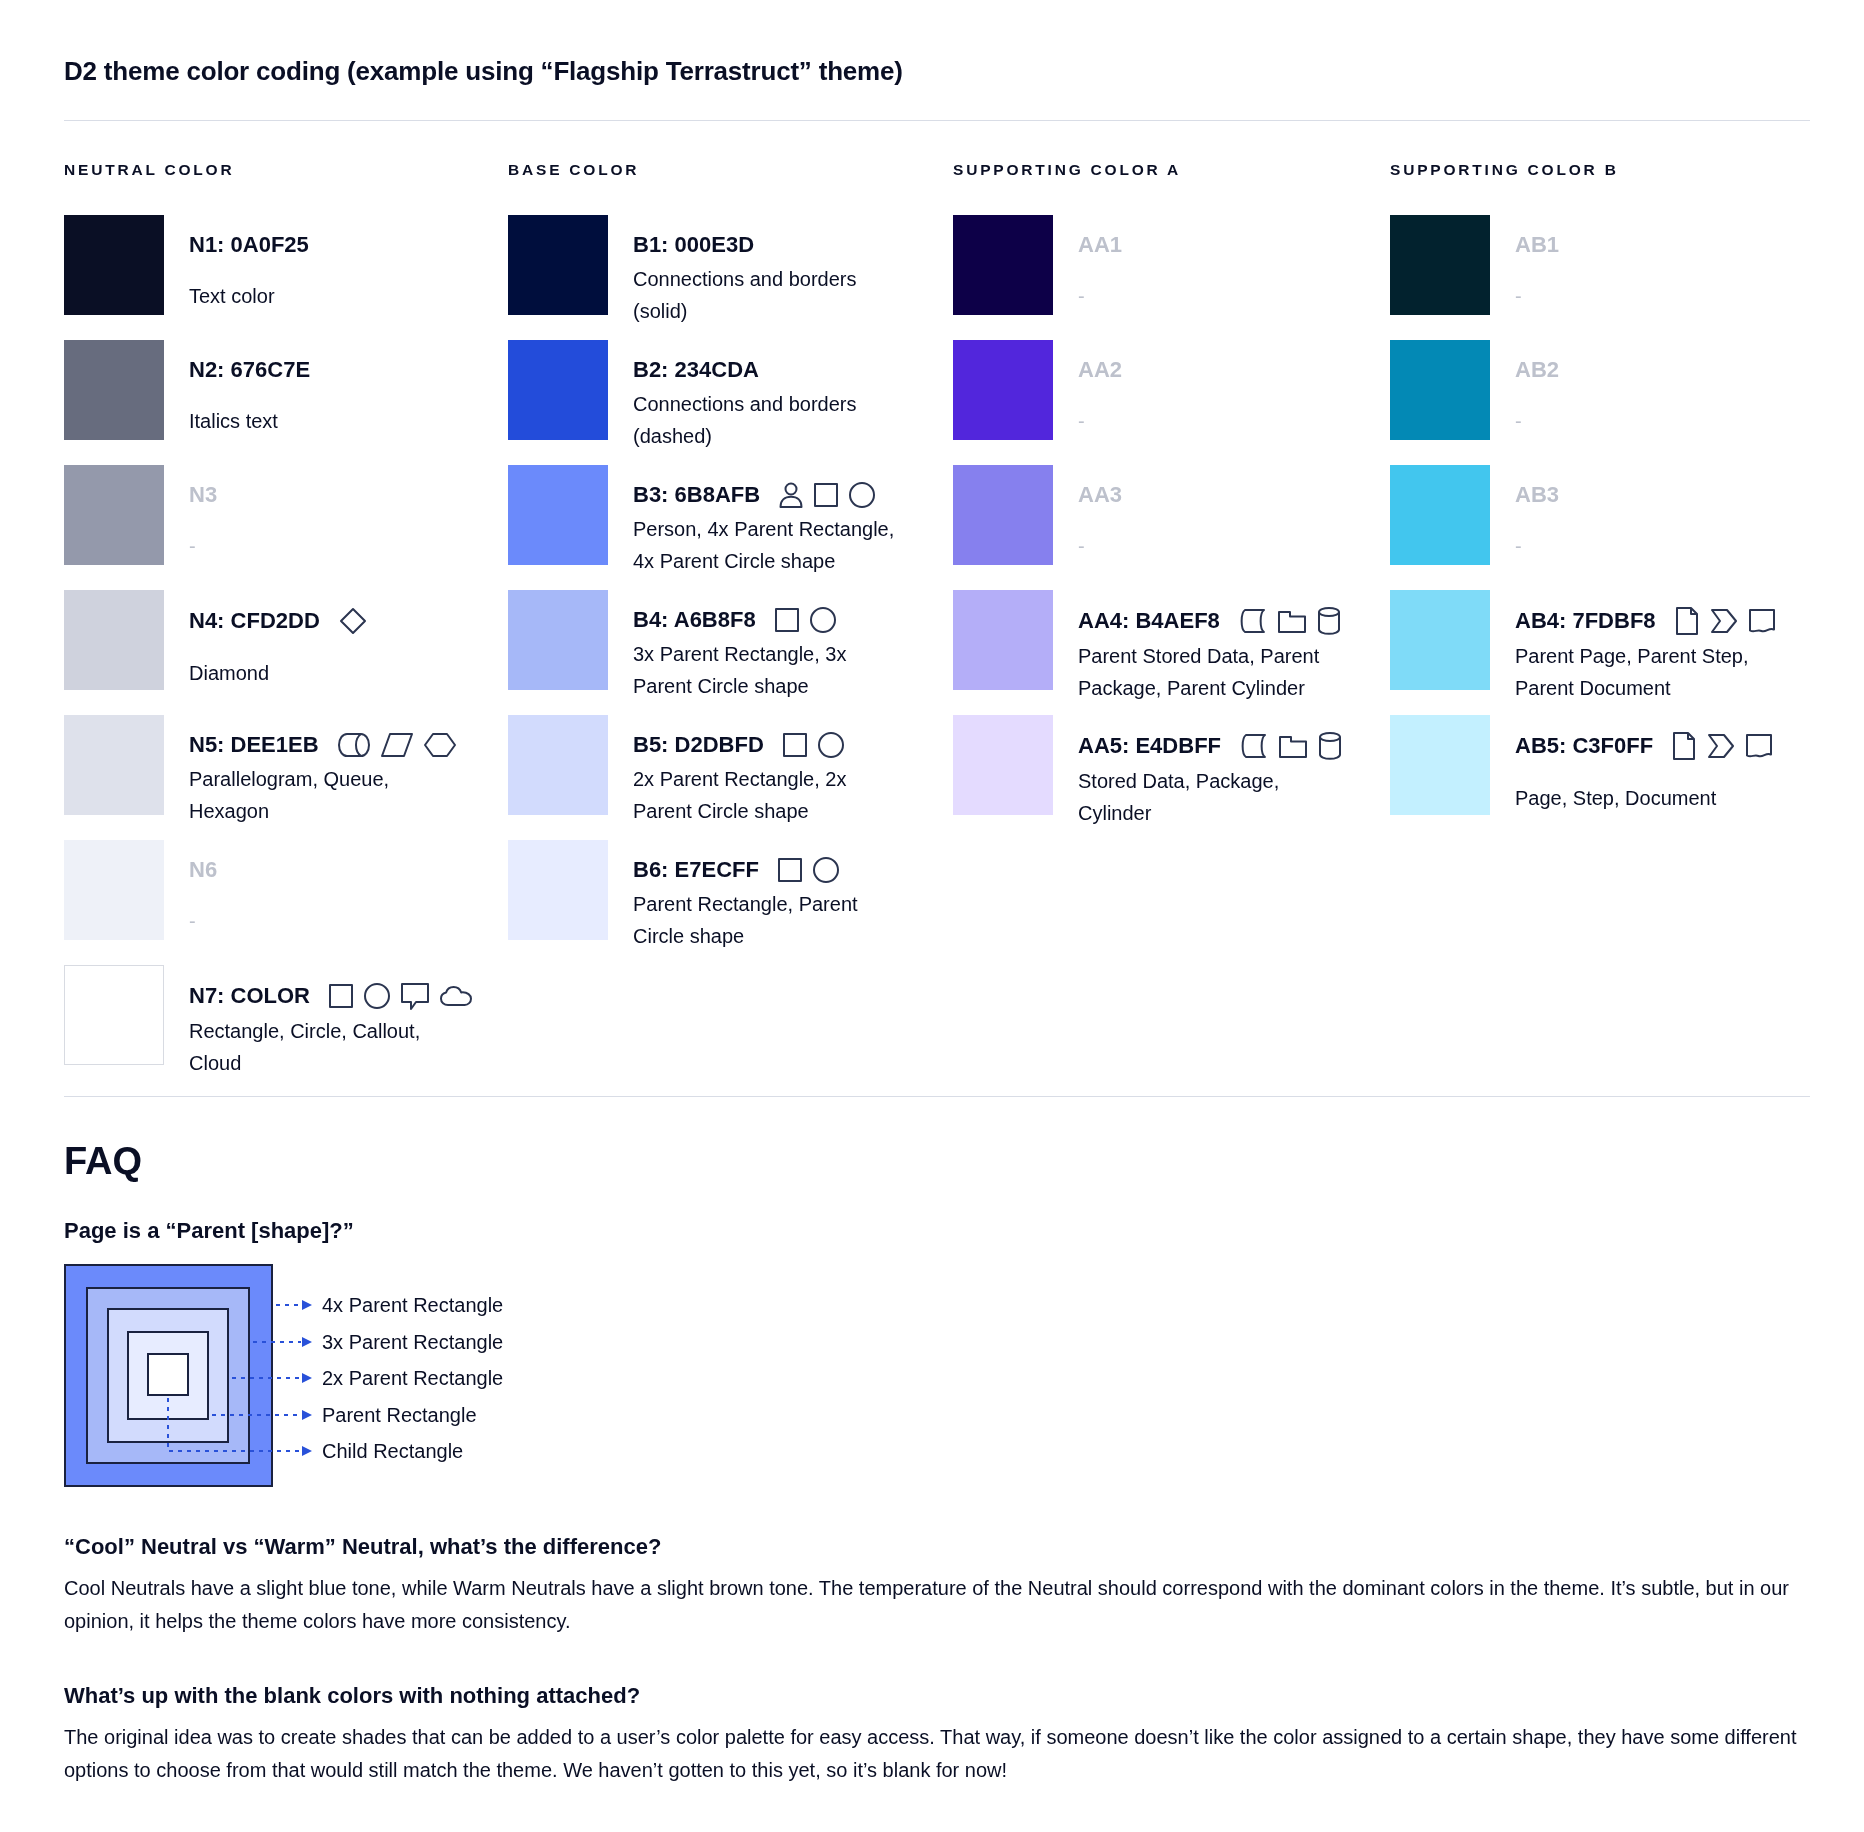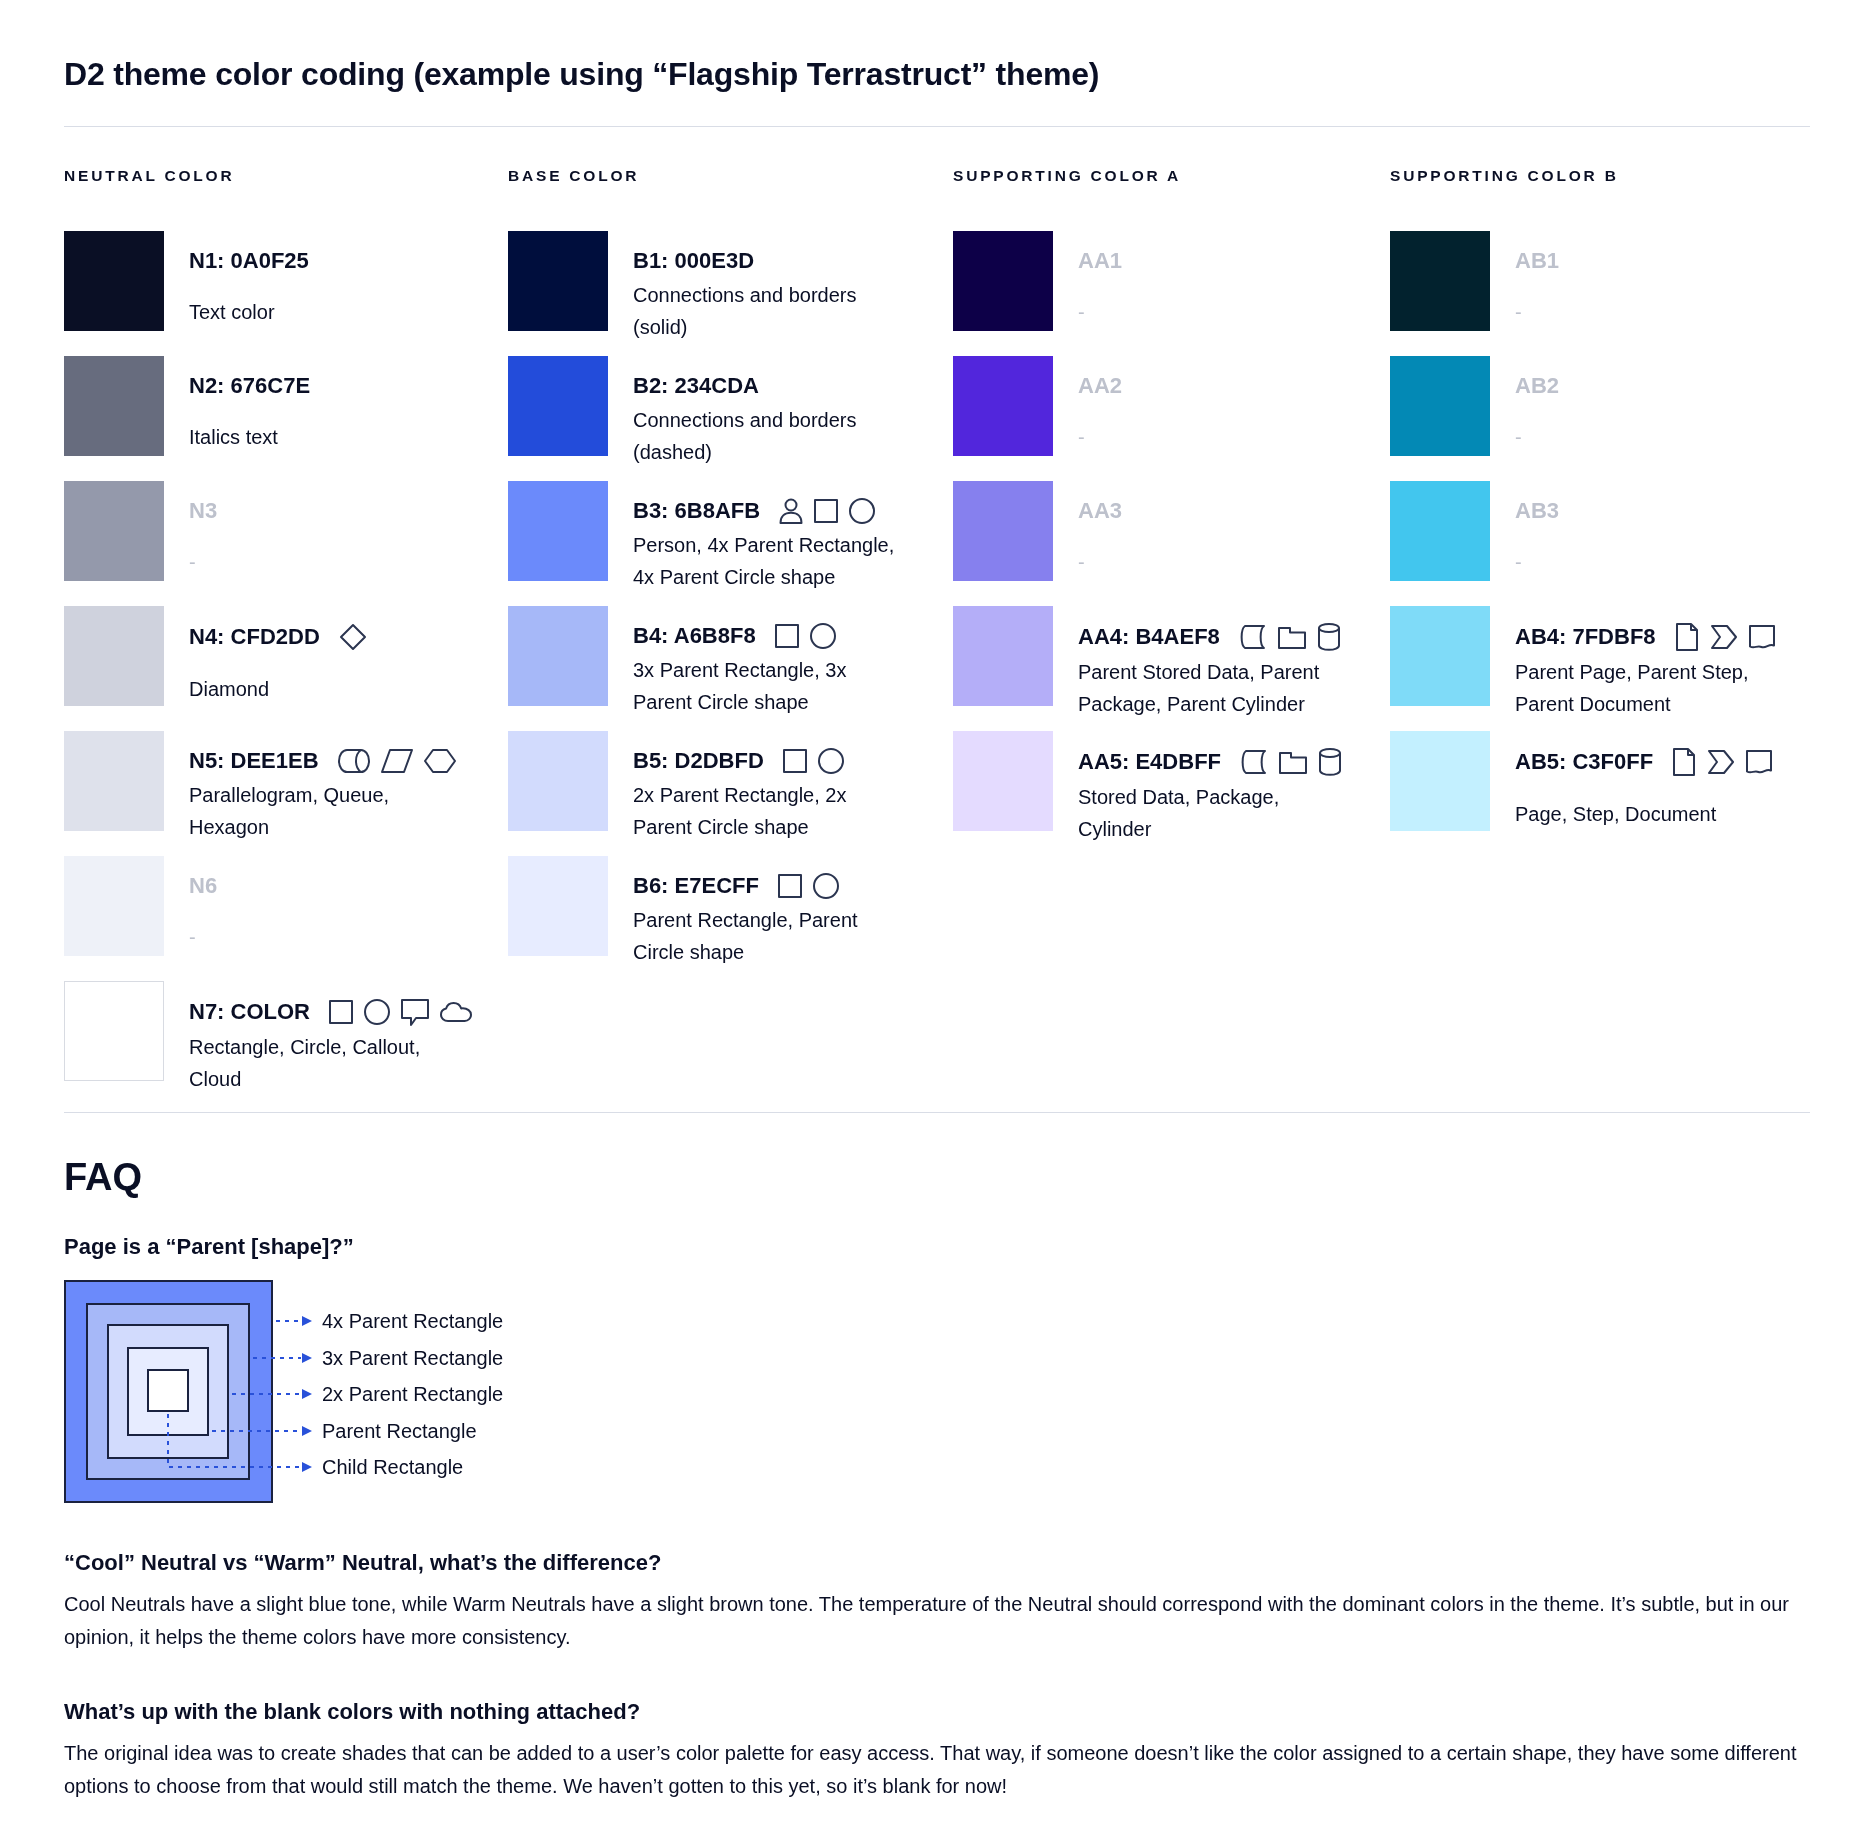--- a/index.html
+++ b/index.html
@@ -2,24 +2,24 @@
 <html><head>
 <meta charset="utf-8">
 <style>
   * { box-sizing: border-box; }
   html,body { margin:0; padding:0; }
   body {
     width:1864px; height:1832px; background:#ffffff; overflow:hidden;
     font-family:"Liberation Sans", sans-serif; color:#0A0F25;
   }
   .content { margin-left:64px; width:1746px; }
-  .title { padding-top:56px; font-size:32px; font-weight:bold; letter-spacing:-0.2px; }
+  .title { padding-top:56px; font-size:26px; font-weight:bold; letter-spacing:-0.2px; }
   .rule { border:none; border-top:1px solid #D9DDE6; margin:33px 0 0 0; }
   .grid { display:grid; grid-template-columns:444px 445px 437px 420px; margin-top:40px; }
-  .colheader { font-size:15.5px; font-weight:bold; letter-spacing:2.8px; margin-bottom:46px; }
+  .colheader { font-size:15.5px; font-weight:bold; letter-spacing:2.8px; margin-bottom:36px; }
   .rows { display:flex; flex-direction:column; }
   .prow { display:flex; height:125px; align-items:flex-start; }
   .swatch { width:100px; height:100px; flex:0 0 100px; }
   .swatch.bordered { border:1px solid #D8DBE2; }
   .rowtext { margin-left:25px; width:276px;margin-top:16px; }
   .labelline { display:flex; align-items:center; gap:18px; }
   .rowlabel { font-size:22px; font-weight:bold; line-height:28px; white-space:nowrap; }
   .rowlabel.muted { color:#BDC1CC; }
   .iconset { display:flex; align-items:center; gap:9px; }
   .iconset svg { display:block; }

